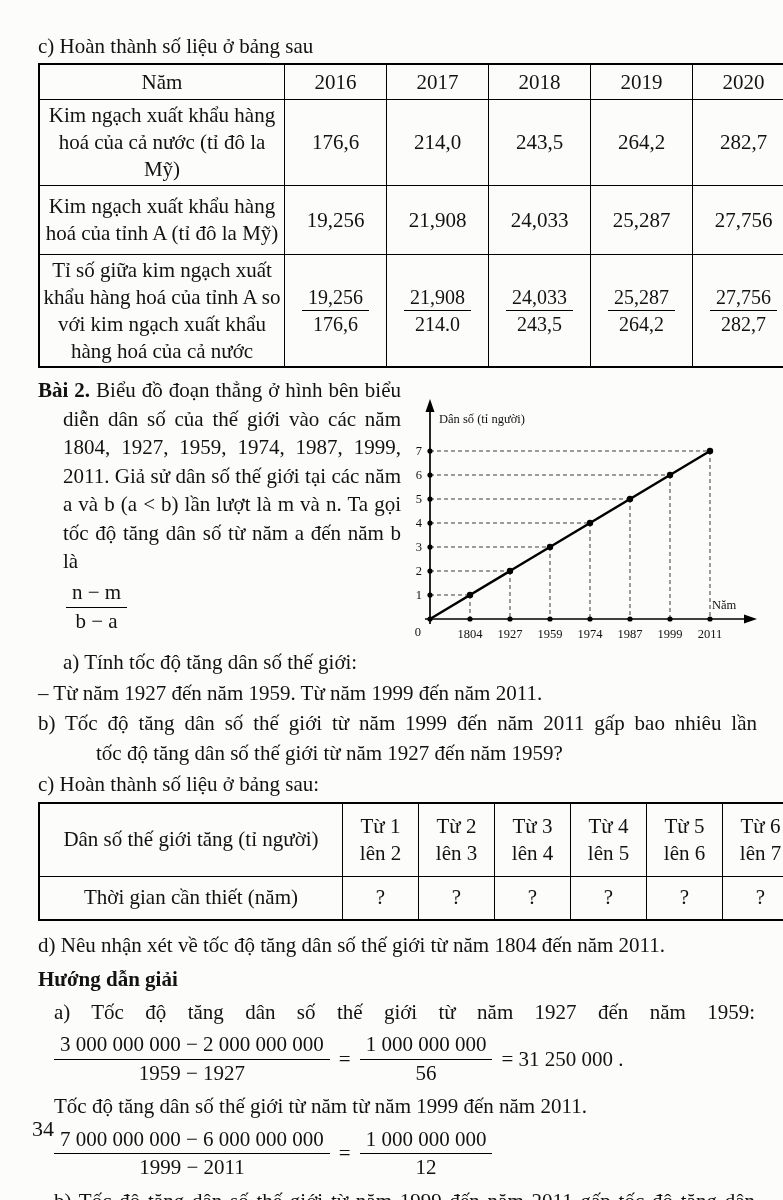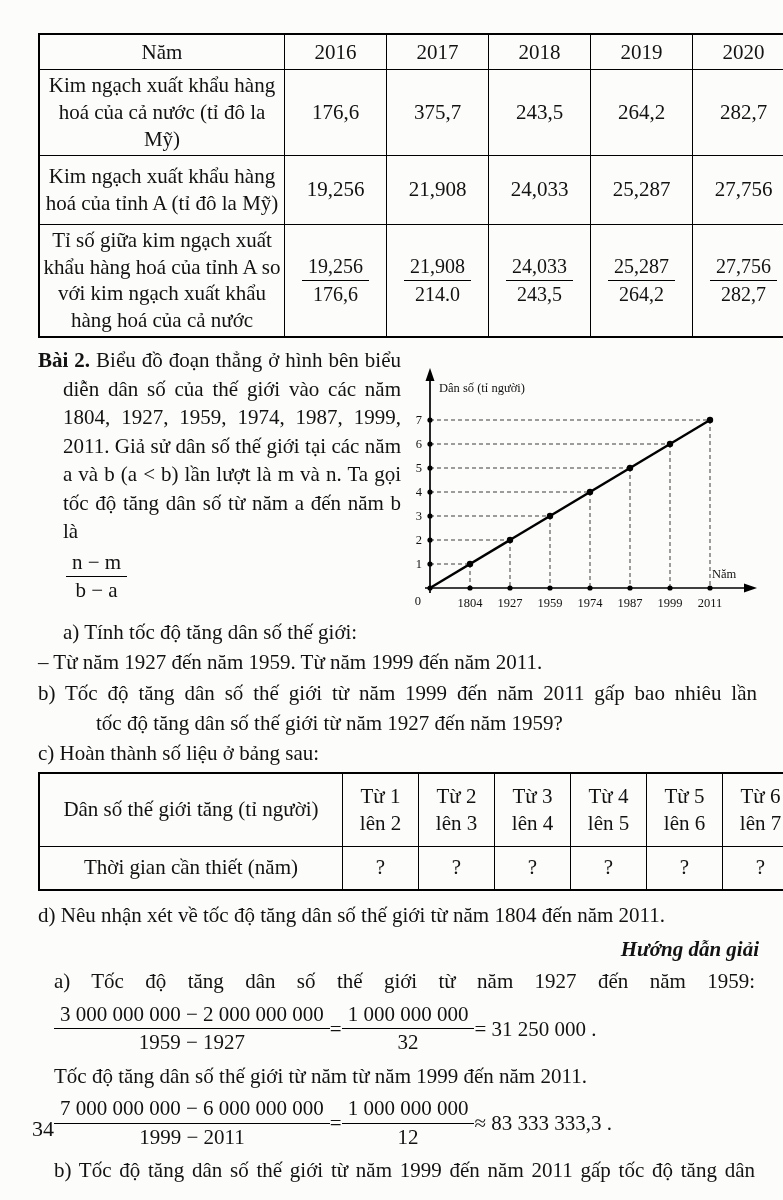--- a/index.html
+++ b/index.html
@@ -41,44 +41,45 @@
   .p2para b{font-weight:bold;}
   .p2frac{margin:4px 0 0 28px;font-size:21px;}
   .p2a{margin-top:14px;margin-left:25px;}
   .chartbox{width:356px;margin-left:2px;margin-top:2px;}
   
   svg text{font-family:"Liberation Serif","DejaVu Serif",serif;fill:#111;}
   .axline{stroke:#000;stroke-width:1.7;}
   .mainline{stroke:#000;stroke-width:2.4;}
   .dashline{stroke:#3c3c3c;stroke-width:1;stroke-dasharray:4 3;}
   
-  .sol-head{text-align:right;font-weight:bold;font-style:italic;margin:6px 0 4px 0;}
-  .eqline{display:flex;align-items:center;margin:6px 0 6px 16px;font-size:21px;}
+  .sol-head{text-align:left;font-weight:bold;margin:6px 0 4px 0;}
+  .eqline{display:flex;align-items:center;gap:9px;margin:6px 0 6px 16px;font-size:21px;}
   .pagenum{position:absolute;left:32px;top:1114px;font-size:22px;}
 </style>
 </head>
 <body>
 
 <div class="page">
 
+  <div class="line indent1">c) Hoàn thành số liệu ở bảng sau</div>
 
   <table class="t1">
     <tbody>
       <tr class="hd">
         <td class="c0">Năm</td>
         <td class="yr">2016</td>
         <td class="yr">2017</td>
         <td class="yr">2018</td>
         <td class="yr">2019</td>
         <td class="yr">2020</td>
       </tr>
       <tr class="r12">
         <td>Kim ngạch xuất khẩu hàng hoá của cả nước (tỉ đô la Mỹ)</td>
         <td>176,6</td>
-        <td>375,7</td>
+        <td>214,0</td>
         <td>243,5</td>
         <td>264,2</td>
         <td>282,7</td>
       </tr>
       <tr class="r12">
         <td>Kim ngạch xuất khẩu hàng hoá của tỉnh A (tỉ đô la Mỹ)</td>
         <td>19,256</td>
         <td>21,908</td>
         <td>24,033</td>
         <td>25,287</td>
@@ -230,36 +231,35 @@
   <div class="line stretch" style="margin-left:16px;margin-right:4px;">a) Tốc độ tăng dân số thế giới từ năm 1927 đến năm 1959:</div>
 
   <div class="eqline">
     <span class="frac">
         <span class="num">3 000 000 000 − 2 000 000 000</span>
         <span class="den">1959 − 1927</span>
       </span>
     <span>=</span>
     <span class="frac">
         <span class="num">1 000 000 000</span>
-        <span class="den">32</span>
+        <span class="den">56</span>
       </span>
     <span>= 31 250 000 .</span>
   </div>
 
   <div class="line" style="margin-left:16px;">Tốc độ tăng dân số thế giới từ năm từ năm 1999 đến năm 2011.</div>
 
   <div class="eqline">
     <span class="frac">
         <span class="num">7 000 000 000 − 6 000 000 000</span>
         <span class="den">1999 − 2011</span>
       </span>
     <span>=</span>
     <span class="frac">
         <span class="num">1 000 000 000</span>
         <span class="den">12</span>
       </span>
-    <span>≈ 83 333 333,3 .</span>
   </div>
 
   <div class="line stretch" style="margin-left:16px;margin-right:4px;">b) Tốc độ tăng dân số thế giới từ năm 1999 đến năm 2011 gấp tốc độ tăng dân</div>
 
   <div class="pagenum">34</div>
 </div>
 
 </body></html>

